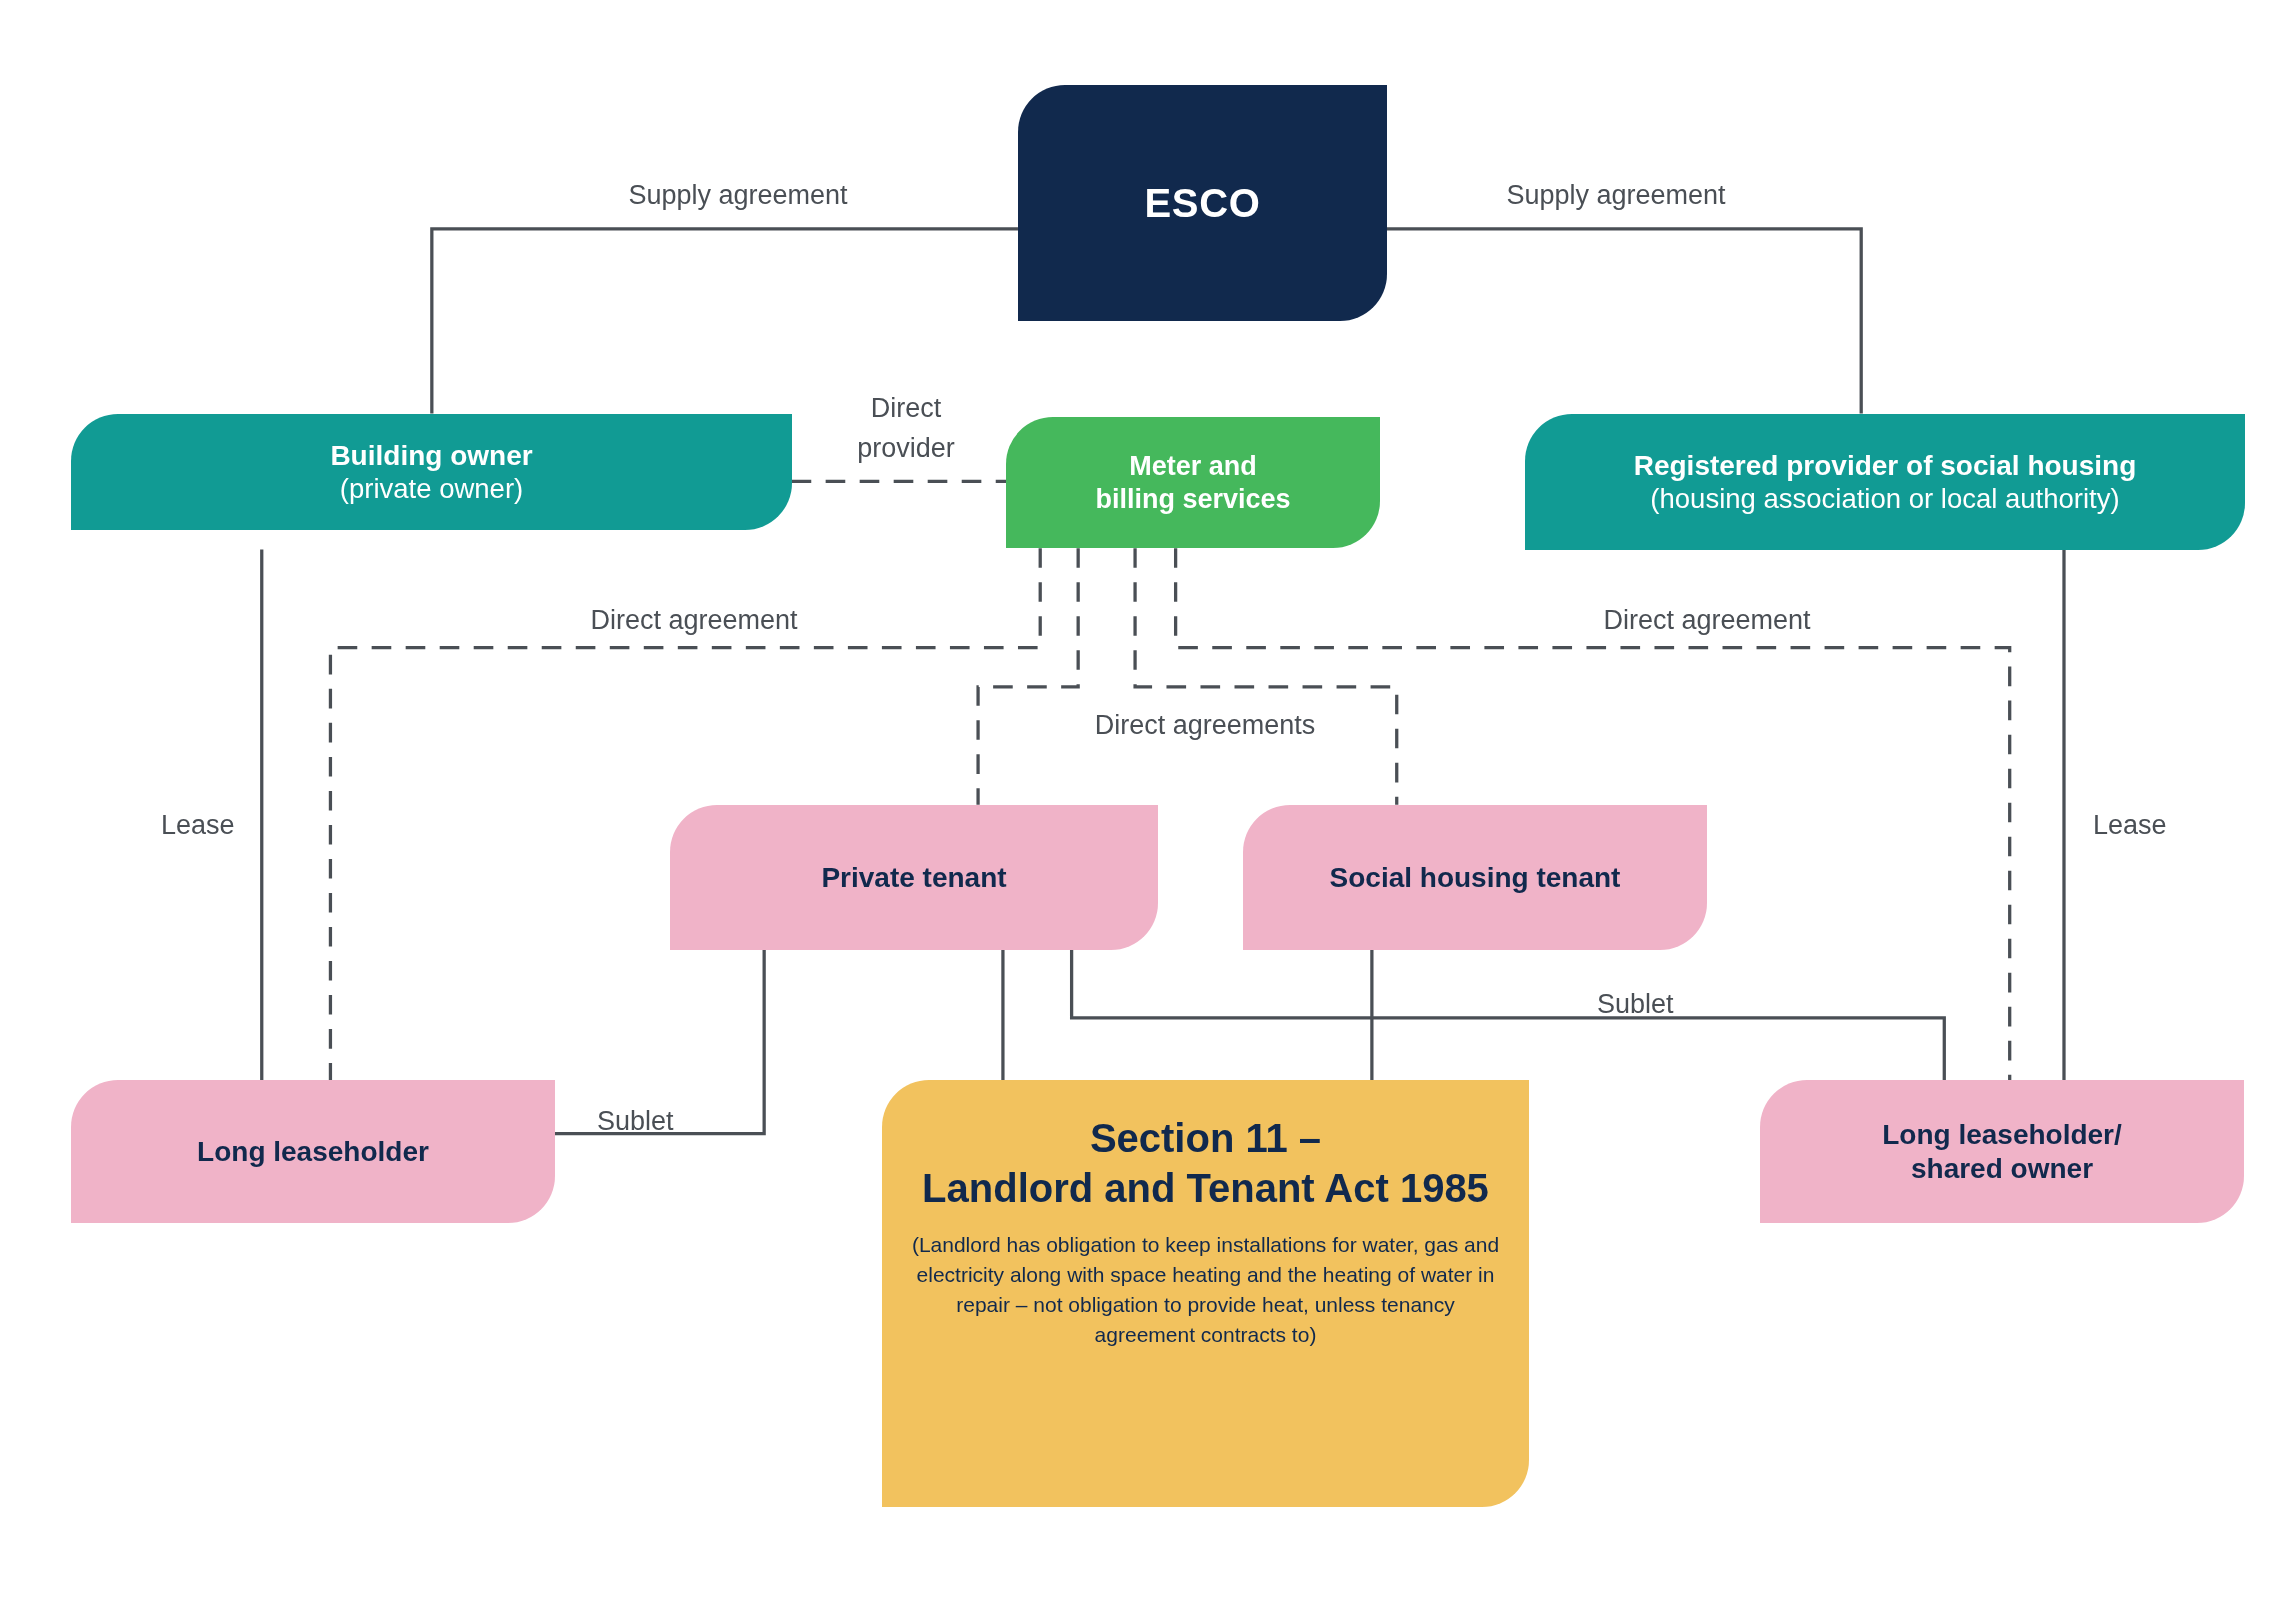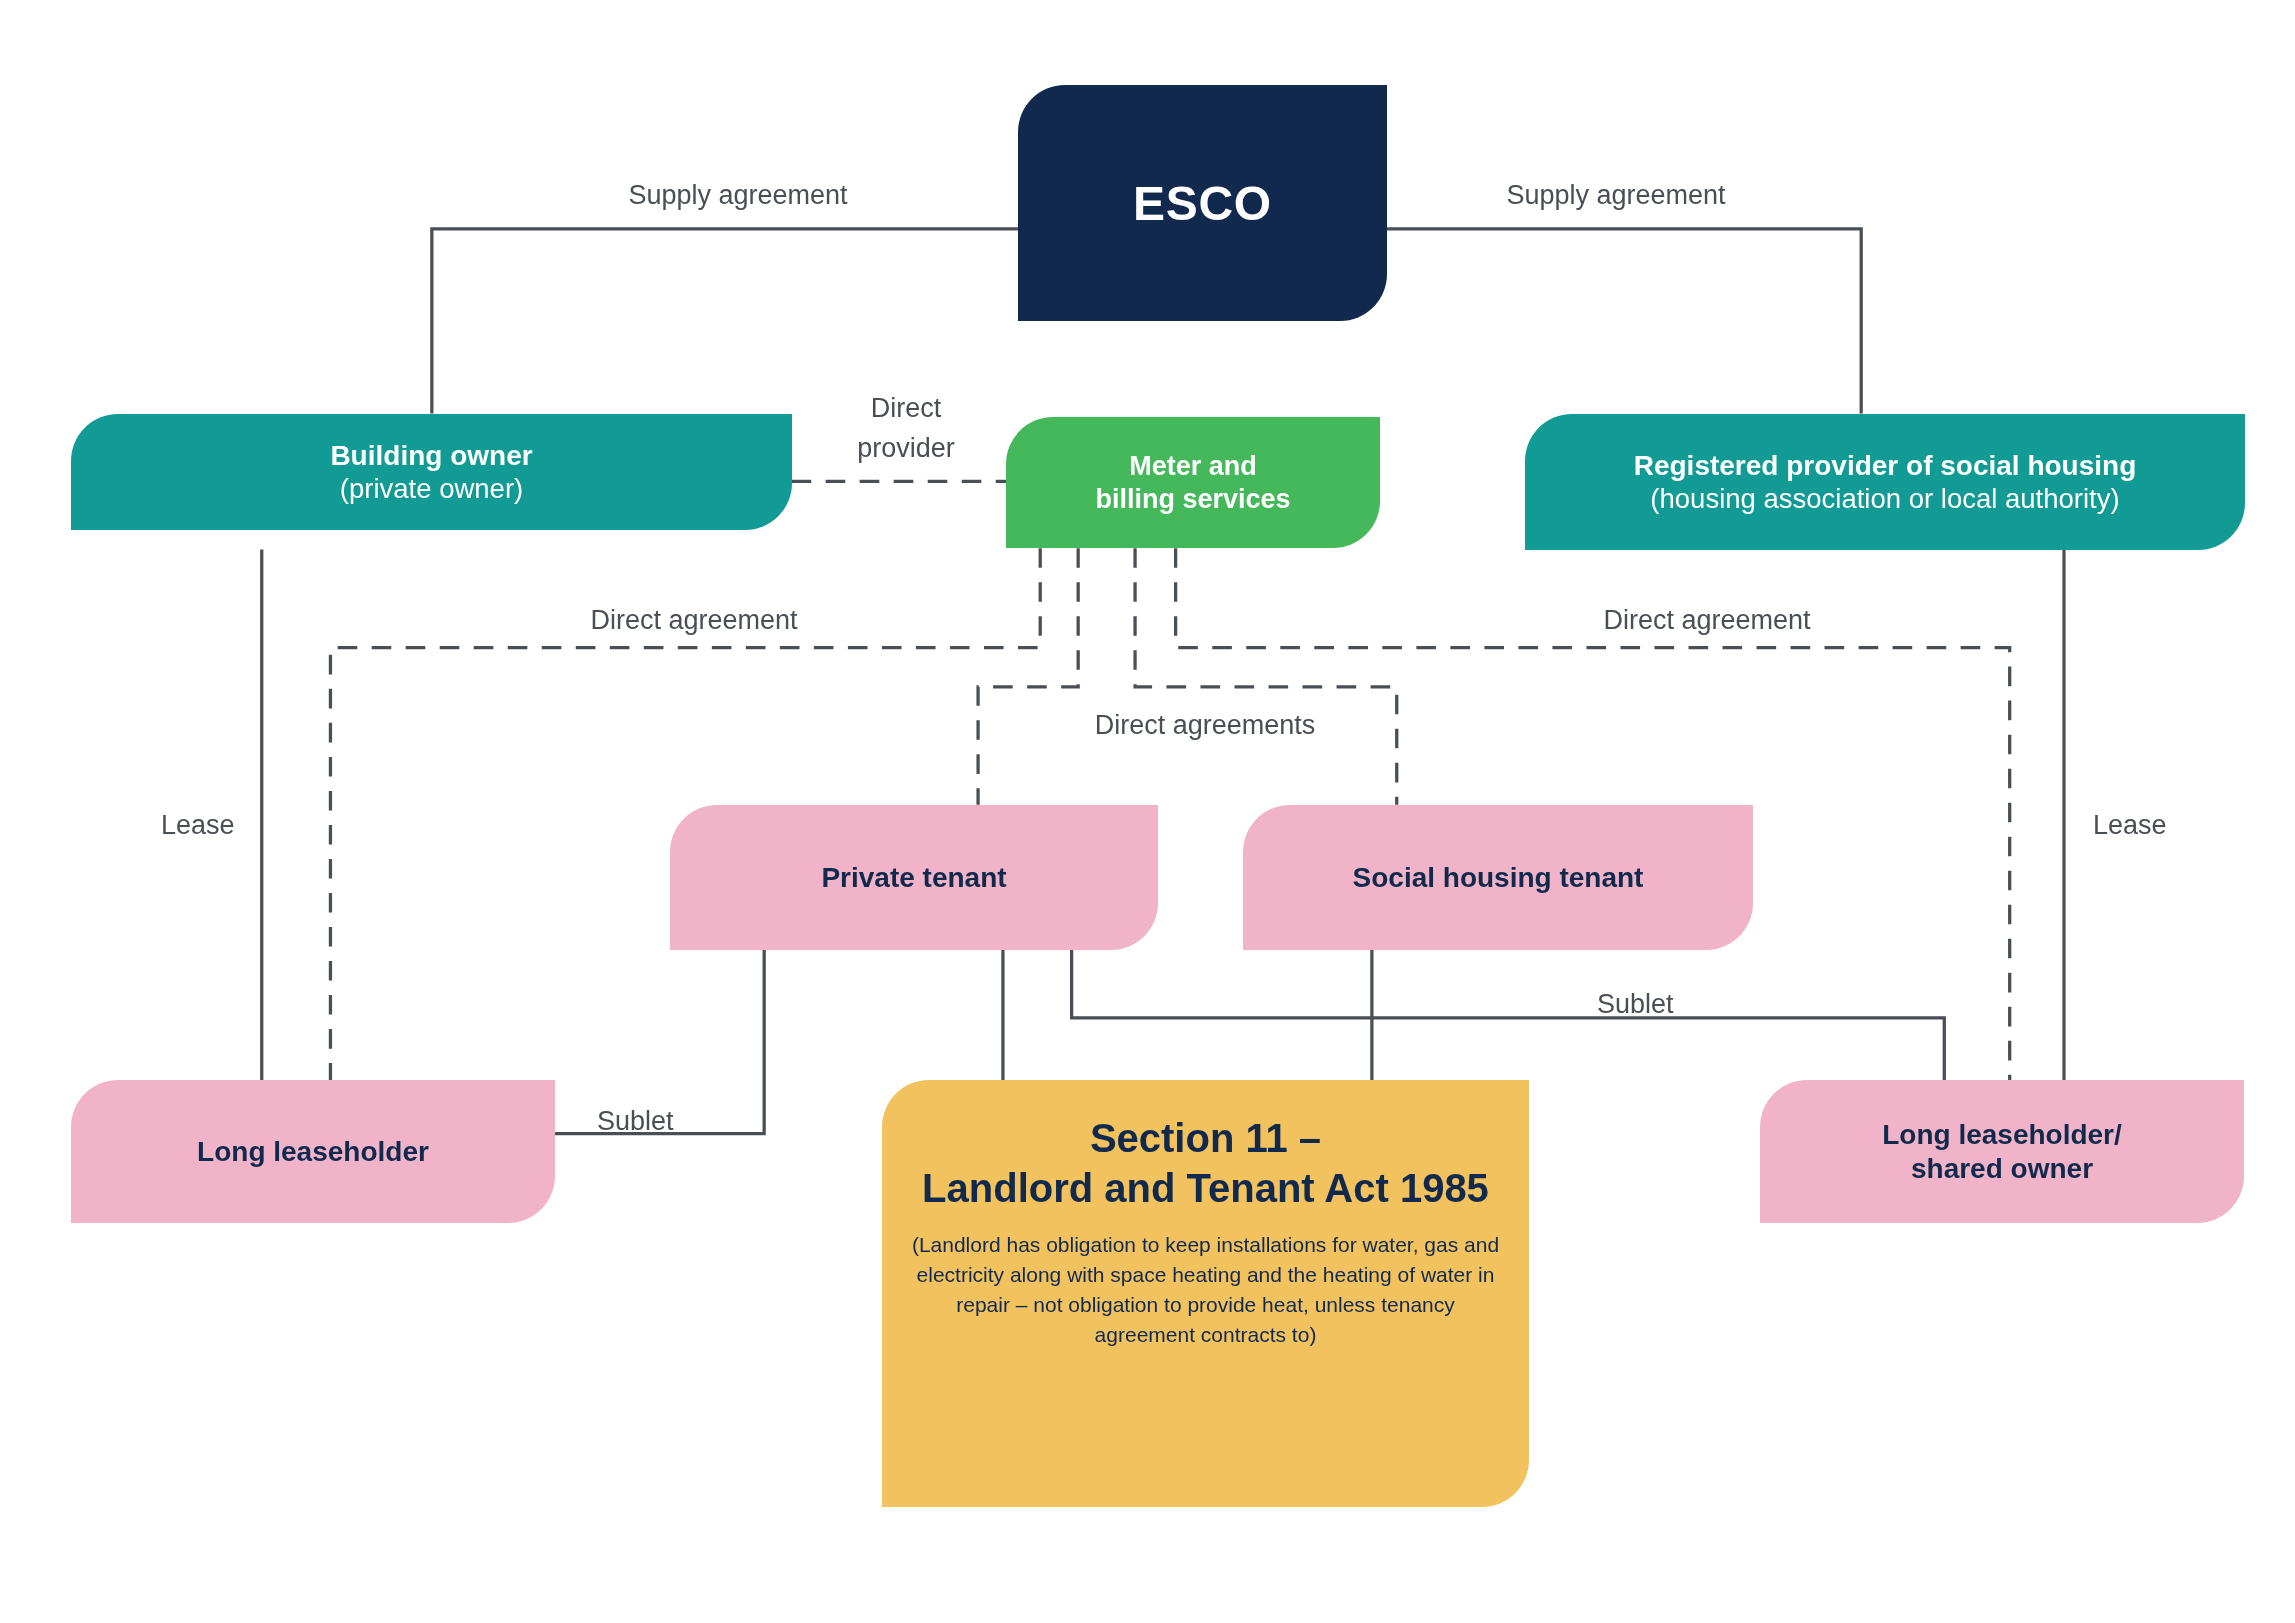--- a/index.html
+++ b/index.html
@@ -6,21 +6,21 @@
   body{font-family:"Liberation Sans", sans-serif;}
   #stage{position:relative;width:2295px;height:1623px;background:#ffffff;overflow:hidden;}
   #wires{position:absolute;left:0;top:0;width:2295px;height:1623px;}
 
   .node{position:absolute;box-sizing:border-box;display:flex;flex-direction:column;
         align-items:center;justify-content:center;text-align:center;}
   
   .rnd{border-radius:47px 0 47px 0;}
 
   .esco{background:#11294d;color:#ffffff;}
-  .esco .t1{font-weight:bold;font-size:48px;letter-spacing:0.7px;}
+  .esco .t1{font-weight:bold;font-size:40px;letter-spacing:0.7px;}
 
   .teal{background:#119b94;color:#ffffff;}
   .green{background:#45b85c;color:#ffffff;}
   .pink{background:#f0b3c8;color:#11294d;}
   .amber{background:#f2c25e;color:#11294d;}
 
   .ttl{font-weight:bold;font-size:28px;line-height:1.18;}
   .ttl-sm{font-weight:bold;font-size:27px;line-height:1.22;}
   .sub{font-size:27.5px;line-height:1.2;font-weight:normal;}
   .amber .ttl{font-size:40px;line-height:1.24;}
@@ -84,21 +84,21 @@
 
   <div class="node rnd teal" style="left:1525px;top:414px;width:720px;height:136px;">
     <div class="ttl">Registered provider of social housing</div>
     <div class="sub">(housing association or local authority)</div>
   </div>
 
   <div class="node rnd pink" style="left:670px;top:805px;width:488px;height:145px;">
     <div class="ttl">Private tenant</div>
   </div>
 
-  <div class="node rnd pink" style="left:1243px;top:805px;width:510px;height:145px;">
+  <div class="node rnd pink" style="left:1243px;top:805px;width:464px;height:145px;">
     <div class="ttl">Social housing tenant</div>
   </div>
 
   <div class="node rnd pink" style="left:71px;top:1080px;width:484px;height:143px;">
     <div class="ttl">Long leaseholder</div>
   </div>
 
   <div class="node rnd pink" style="left:1760px;top:1080px;width:484px;height:143px;">
     <div class="ttl">Long leaseholder/</div>
     <div class="ttl">shared owner</div>

